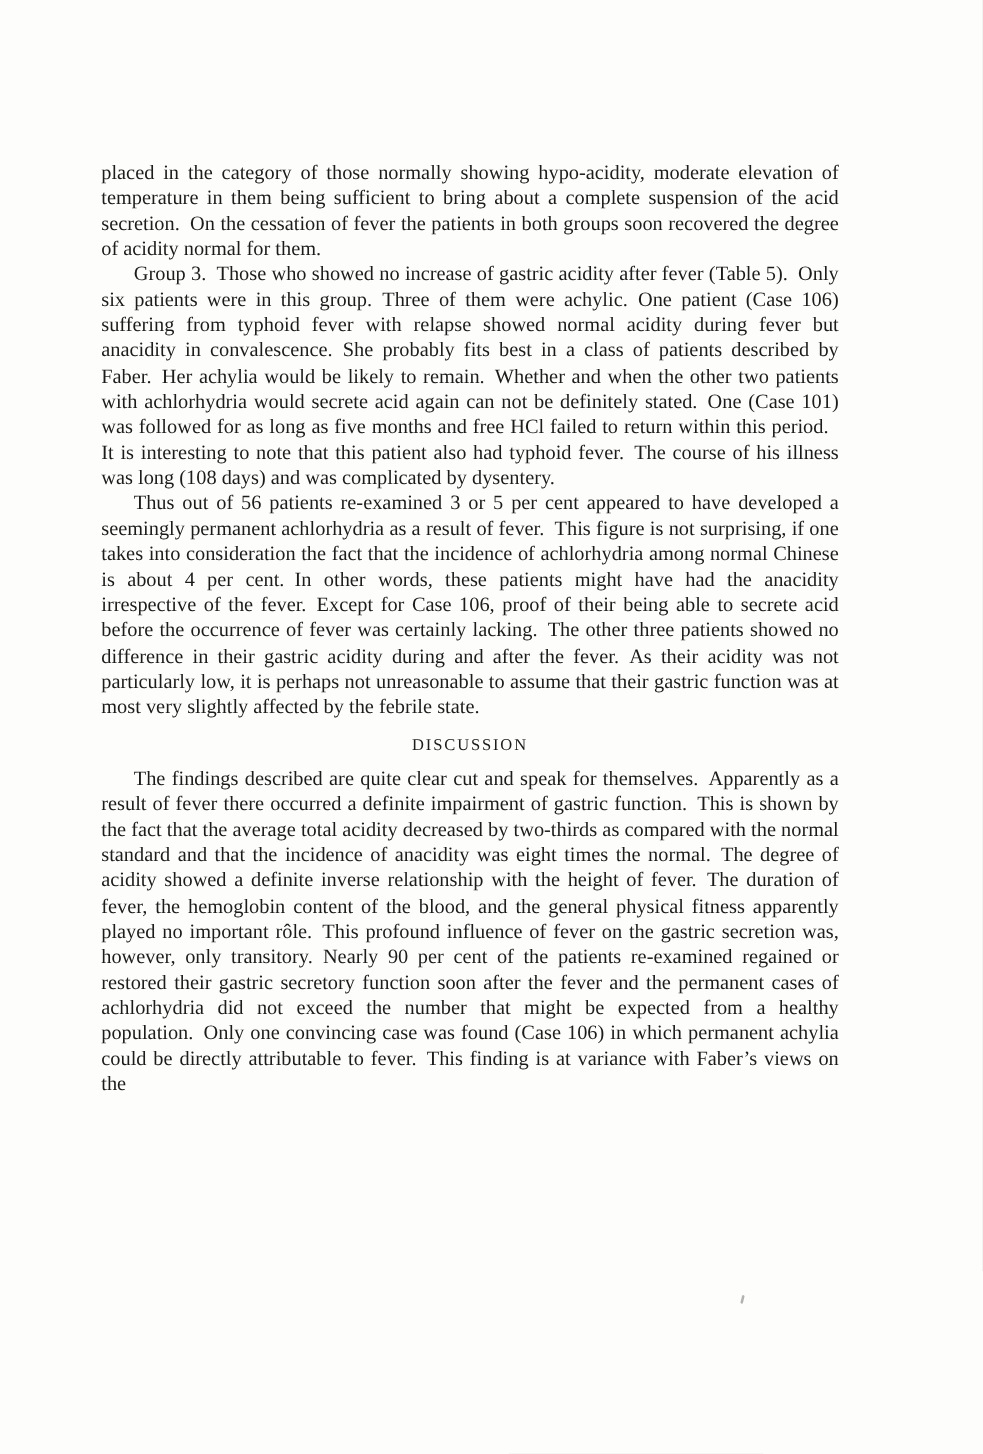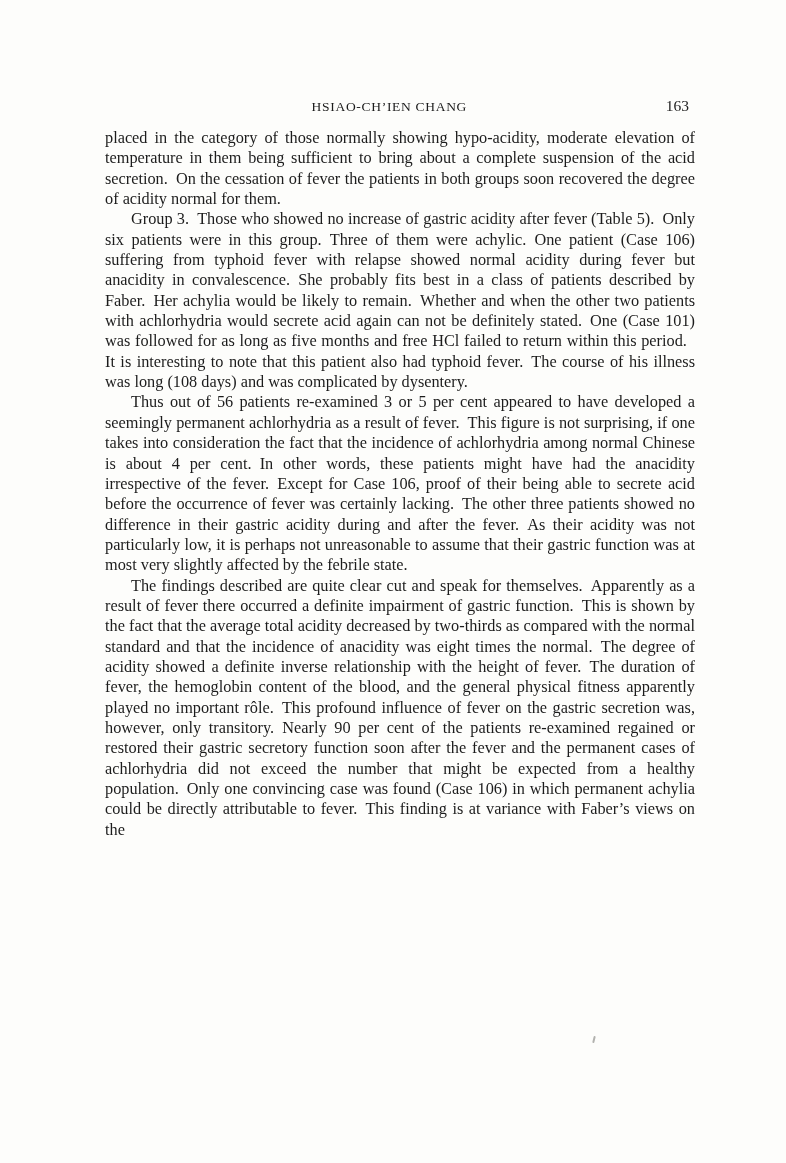--- a/index.html
+++ b/index.html
@@ -35,21 +35,21 @@
   }
   .page-number {
     position: absolute;
     right: 0;
     top: 0;
     font-size: 15.5px;
   }
   .text-block {
     position: absolute;
     top: 128px;
-    left: 105px;
+    left: 81px;
     width: 590px;
     font-size: 16.3px;
     line-height: 20.35px;
     text-align: justify;
   }
   p.para {
     margin: 0;
     text-indent: 0;
   }
   p.para.indent {
@@ -73,24 +73,21 @@
     background: #8a8a86;
     transform: rotate(14deg);
     opacity: 0.65;
     border-radius: 1px;
   }
 </style>
 </head>
 <body>
 
 <div class="scan-page">
-  <div class="page-header">
-    <span class="running-title">HSIAO-CH’IEN CHANG</span>
-    <span class="page-number">163</span>
-  </div>
   <div class="text-block">
       <p class="para"><span>placed in the category of those normally showing hypo-acidity, moderate elevation of temperature in them being sufficient to bring about a complete suspension of the acid secretion. On the cessation of fever the patients in both groups soon recovered the degree of acidity normal for them.</span></p>
       <p class="para indent"><span class="italic">Group 3. Those who showed no increase of gastric acidity after fever (Table 5).</span><span> Only six patients were in this group. Three of them were achylic. One patient (Case 106) suffering from typhoid fever with relapse showed normal acidity during fever but anacidity in convalescence. She probably fits best in a class of patients described by Faber. Her achylia would be likely to remain. Whether and when the other two patients with achlorhydria would secrete acid again can not be definitely stated. One (Case 101) was followed for as long as five months and free HCl failed to return within this period. It is interesting to note that this patient also had typhoid fever. The course of his illness was long (108 days) and was complicated by dysentery.</span></p>
       <p class="para indent"><span>Thus out of 56 patients re-examined 3 or 5 per cent appeared to have developed a seemingly permanent achlorhydria as a result of fever. This figure is not surprising, if one takes into consideration the fact that the incidence of achlorhydria among normal Chinese is about 4 per cent. In other words, these patients might have had the anacidity irrespective of the fever. Except for Case 106, proof of their being able to secrete acid before the occurrence of fever was certainly lacking. The other three patients showed no difference in their gastric acidity during and after the fever. As their acidity was not particularly low, it is perhaps not unreasonable to assume that their gastric function was at most very slightly affected by the febrile state.</span></p>
+      <div class="section-heading">DISCUSSION</div>
       <p class="para indent"><span>The findings described are quite clear cut and speak for themselves. Apparently as a result of fever there occurred a definite impairment of gastric function. This is shown by the fact that the average total acidity decreased by two-thirds as compared with the normal standard and that the incidence of anacidity was eight times the normal. The degree of acidity showed a definite inverse relationship with the height of fever. The duration of fever, the hemoglobin content of the blood, and the general physical fitness apparently played no important rôle. This profound influence of fever on the gastric secretion was, however, only transitory. Nearly 90 per cent of the patients re-examined regained or restored their gastric secretory function soon after the fever and the permanent cases of achlorhydria did not exceed the number that might be expected from a healthy population. Only one convincing case was found (Case 106) in which permanent achylia could be directly attributable to fever. This finding is at variance with Faber’s views on the</span></p>
     </div>
   <div class="scan-artifact"></div>
 </div>
 
 </body></html>

